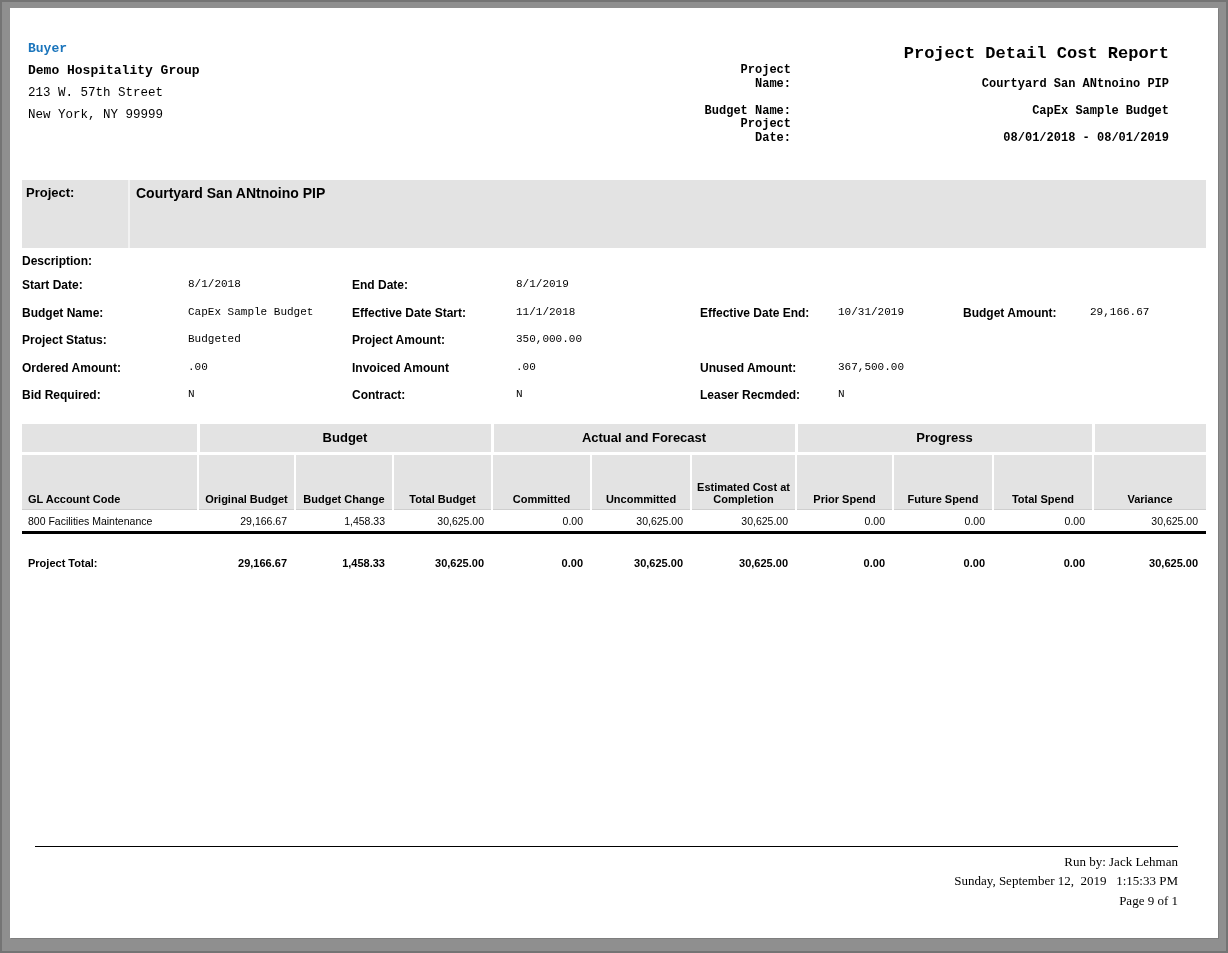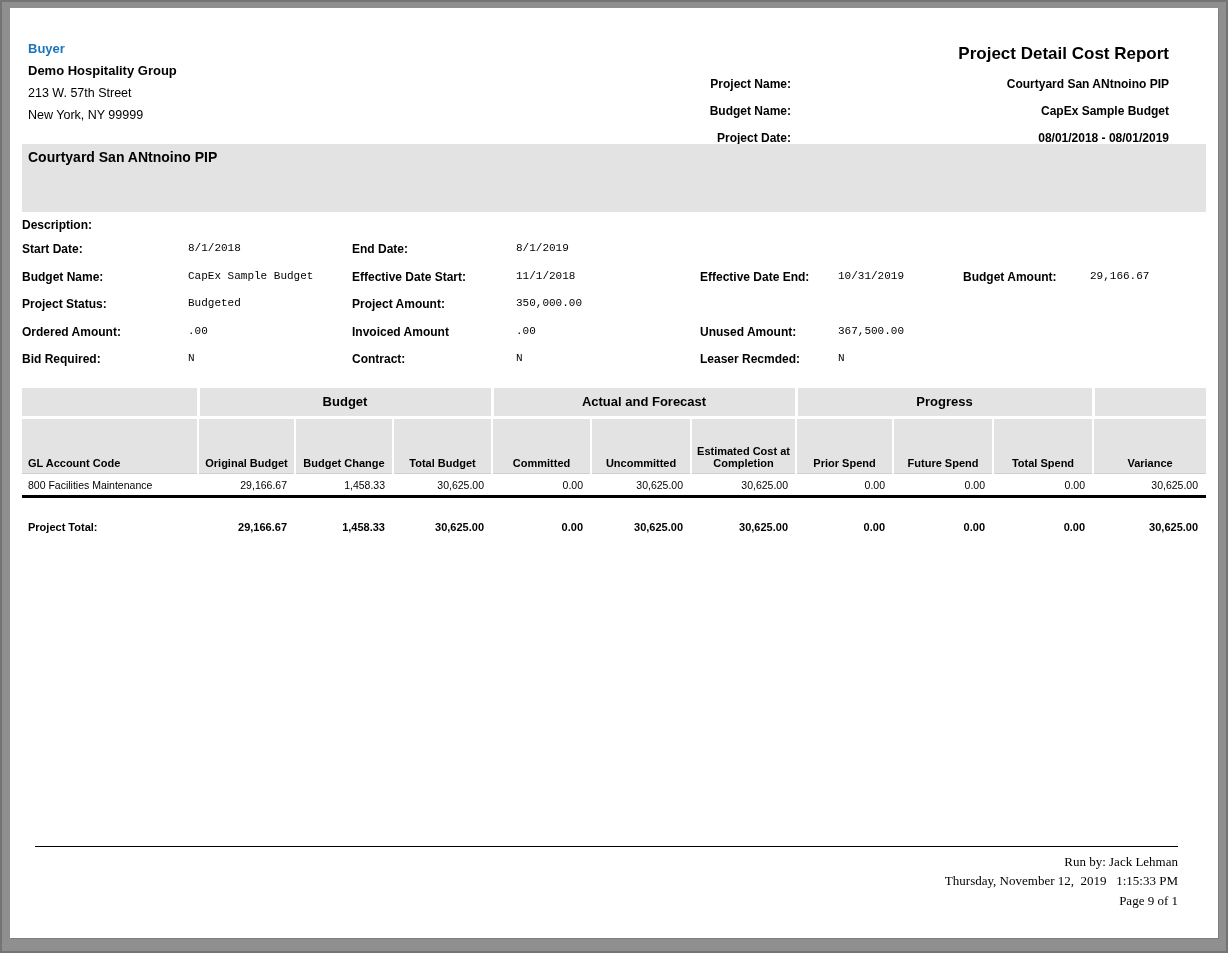--- a/index.html
+++ b/index.html
@@ -18,21 +18,21 @@
   .page {
     position: relative;
     width: 1208px; height: 930px;
     background: #ffffff;
     box-shadow: 1px 1px 0 #7e7e7e;
     overflow: hidden;
   }
   .content { padding: 0 12px 0 12px; }
 
   
-  .report-header { display: flex; height: 136px; }
+  .report-header { display: flex; height: 172px; font-family: Liberation Mono, monospace; }
   .header-left { flex: 1; margin: 30px 0 0 6px; }
   .buyer { color: #1b75bc; font-weight: bold; font-size: 13px; line-height: 22px; }
   .company { font-weight: bold; font-size: 13px; line-height: 22px; }
   .addr { font-size: 12.5px; line-height: 22px; }
   .header-right { width: 470px; margin: 36px 37px 0 0; }
   .report-title { font-size: 17px; font-weight: bold; text-align: right; line-height: 20px; }
   .meta-row { display: flex; height: 27px; align-items: flex-end; }
   .meta-label { width: 92px; font-size: 12px; font-weight: bold; text-align: right; }
   .meta-value { flex: 1; font-size: 12px; font-weight: bold; text-align: right; }
 
@@ -129,20 +129,21 @@
             <div class="meta-value">CapEx Sample Budget</div>
           </div>
           <div class="meta-row">
             <div class="meta-label">Project Date:</div>
             <div class="meta-value">08/01/2018 - 08/01/2019</div>
           </div>
         </div>
       </div>
 
       <div class="project-banner">
+        <div class="plabel">Project:</div>
         <div class="pvalue">Courtyard San ANtnoino PIP</div>
       </div>
 
       <div class="description-row">Description:</div>
 
       <div class="details">
         <div class="lbl r1 c1">Start Date:</div>
         <div class="val r1 c2">8/1/2018</div>
         <div class="lbl r1 c3">End Date:</div>
         <div class="val r1 c4">8/1/2019</div>
@@ -240,17 +241,17 @@
           <td>0.00</td>
           <td>30,625.00</td>
         </tr>
       </tbody>
         </table>
 
     </div>
 
     <div class="report-footer">
       <div>Run by: Jack Lehman</div>
-      <div class="pre">Thursday, November 12,  2019   1:15:33 PM</div>
+      <div class="pre">Sunday, September 12,  2019   1:15:33 PM</div>
       <div>Page 9 of 1</div>
     </div>
   </div>
 </div>
 
 </body></html>

